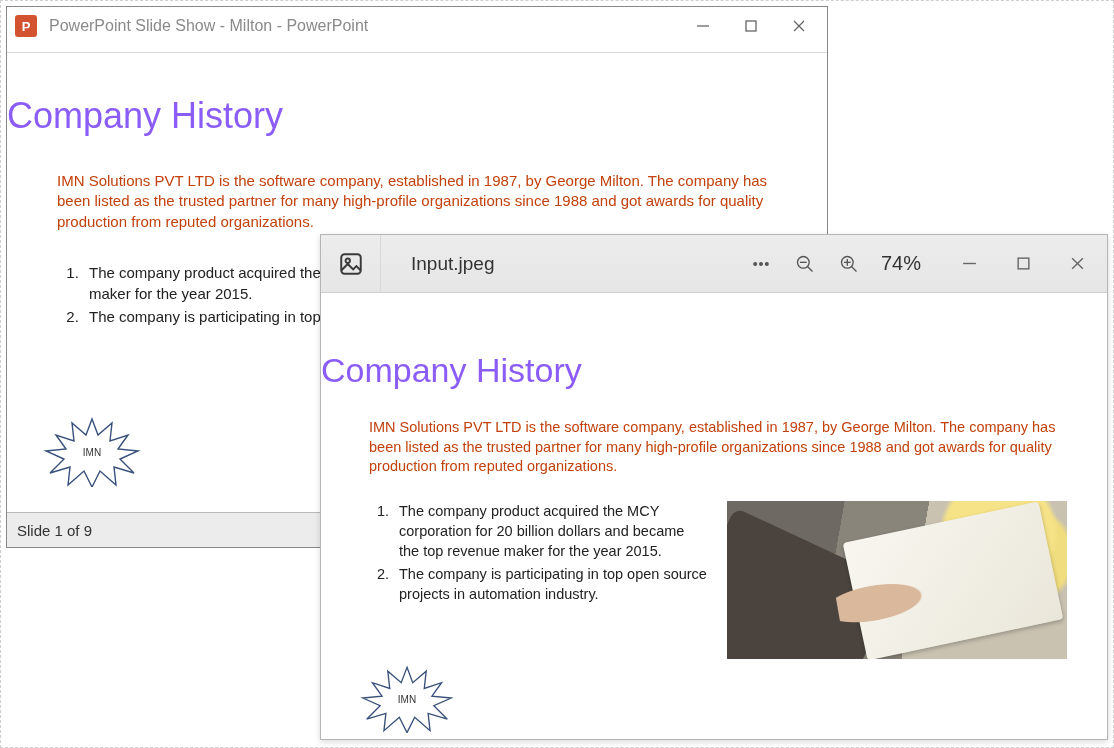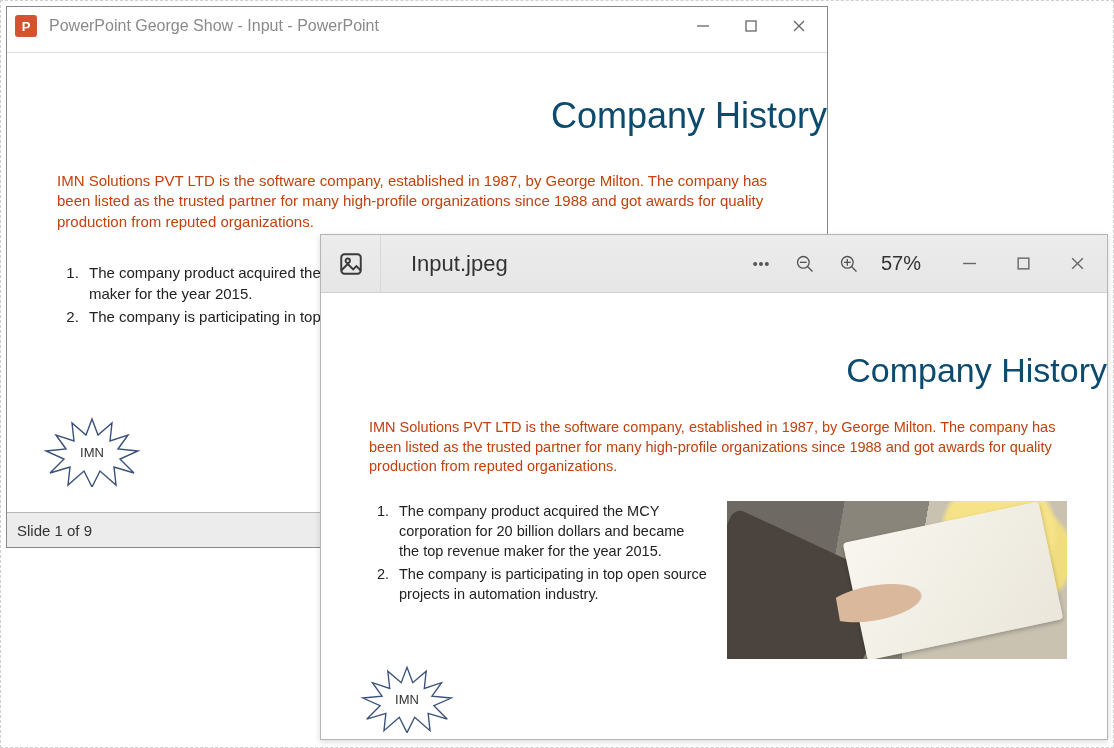--- a/index.html
+++ b/index.html
@@ -59,24 +59,24 @@
   .win-btn { width: 20px; height: 20px; display:flex;align-items:center;justify-content:center; color:#555;}
   .win-btn svg { width: 14px; height: 14px; stroke: #666; stroke-width: 1.3; fill: none; }
 
   .ppt-slide-area {
     position: absolute;
     top: 45px; left: 0; right: 0; bottom: 42px;
     background: #fff;
     border-top:1px solid #dcdcdc;
   }
   .slide-title {
-    text-align: right;
+    text-align: left;
     font-size: 36px;
     font-weight: 400;
-    color: #0c4a6e;
+    color: #8b5cf6;
     margin-top: 42px;
     margin-bottom: 34px;
     font-family: "Segoe UI Light","Segoe UI",Arial,sans-serif;
   }
   .slide-para {
     font-size: 15px;
     color: #c2410c;
     line-height: 1.35;
     margin: 0 42px 30px 50px;
   }
@@ -95,21 +95,21 @@
     left: 35px;
     bottom: 18px;
     width: 100px;
     height: 70px;
   }
   .starburst svg { width: 100%; height: 100%; }
   .starburst-label {
     position: absolute;
     left: 0; top: 0; width: 100%; height: 100%;
     display: flex; align-items: center; justify-content: center;
-    font-size: 13px; color: #333;
+    font-size: 10px; color: #333;
   }
 
   .ppt-statusbar {
     position: absolute;
     left: 0; right: 0; bottom: 0;
     height: 35px;
     border-top: 1px solid #b8b8b8;
     background: #ececec;
     display: flex; align-items: center;
     padding-left: 10px;
@@ -137,21 +137,21 @@
     padding: 0 6px 0 0;
   }
   .viewer-iconbox{
     width:60px;height:58px;display:flex;align-items:center;justify-content:center;
     border-right:1px solid #d8d8d8;
   }
   .viewer-iconbox svg{width:26px;height:26px;stroke:#3a3a3a;stroke-width:1.8;fill:none;}
   .viewer-filename{
     flex:0 0 auto;
     margin-left:30px;
-    font-size:22px;color:#333;
+    font-size:19px;color:#333;
     width:200px;
   }
   .viewer-spacer{flex:1;}
   .viewer-btn{
     width:44px;height:40px;display:flex;align-items:center;justify-content:center;
     color:#444;
   }
   .viewer-btn svg{width:20px;height:20px;stroke:#555;stroke-width:1.6;fill:none;}
   .viewer-zoomtext{font-size:20px;color:#333;margin:0 18px 0 10px;}
   .viewer-wincontrols{display:flex;gap:34px;align-items:center;margin-left:20px;padding-right:14px;}
@@ -216,21 +216,21 @@
 </head>
 <body>
 
 <div class="figure-frame"></div>
 
 <div class="ppt-window">
   <div class="ppt-titlebar">
     <div class="ppt-logo">
       <span>P</span>
     </div>
-    <div class="ppt-title-text">PowerPoint George Show  -  Input - PowerPoint</div>
+    <div class="ppt-title-text">PowerPoint Slide Show  -  Milton - PowerPoint</div>
     <div class="win-controls">
       <div class="win-btn">
         <svg viewBox="0 0 14 14">
             <line x1="1" y1="7" x2="13" y2="7"></line>
           </svg>
       </div>
       <div class="win-btn">
         <svg viewBox="0 0 14 14">
             <rect x="2" y="2" width="10" height="10"></rect>
           </svg>
@@ -290,21 +290,21 @@
         </svg>
     </div>
     <div class="viewer-btn">
       <svg viewBox="0 0 24 24">
           <circle cx="10" cy="10" r="7"></circle>
           <line x1="15" y1="15" x2="21" y2="21"></line>
           <line x1="6" y1="10" x2="14" y2="10"></line>
           <line x1="10" y1="6" x2="10" y2="14"></line>
         </svg>
     </div>
-    <div class="viewer-zoomtext">57%</div>
+    <div class="viewer-zoomtext">74%</div>
     <div class="viewer-wincontrols">
       <div class="win-btn">
         <svg viewBox="0 0 14 14">
             <line x1="1" y1="7" x2="13" y2="7"></line>
           </svg>
       </div>
       <div class="win-btn">
         <svg viewBox="0 0 14 14">
             <rect x="2" y="2" width="10" height="10"></rect>
           </svg>

